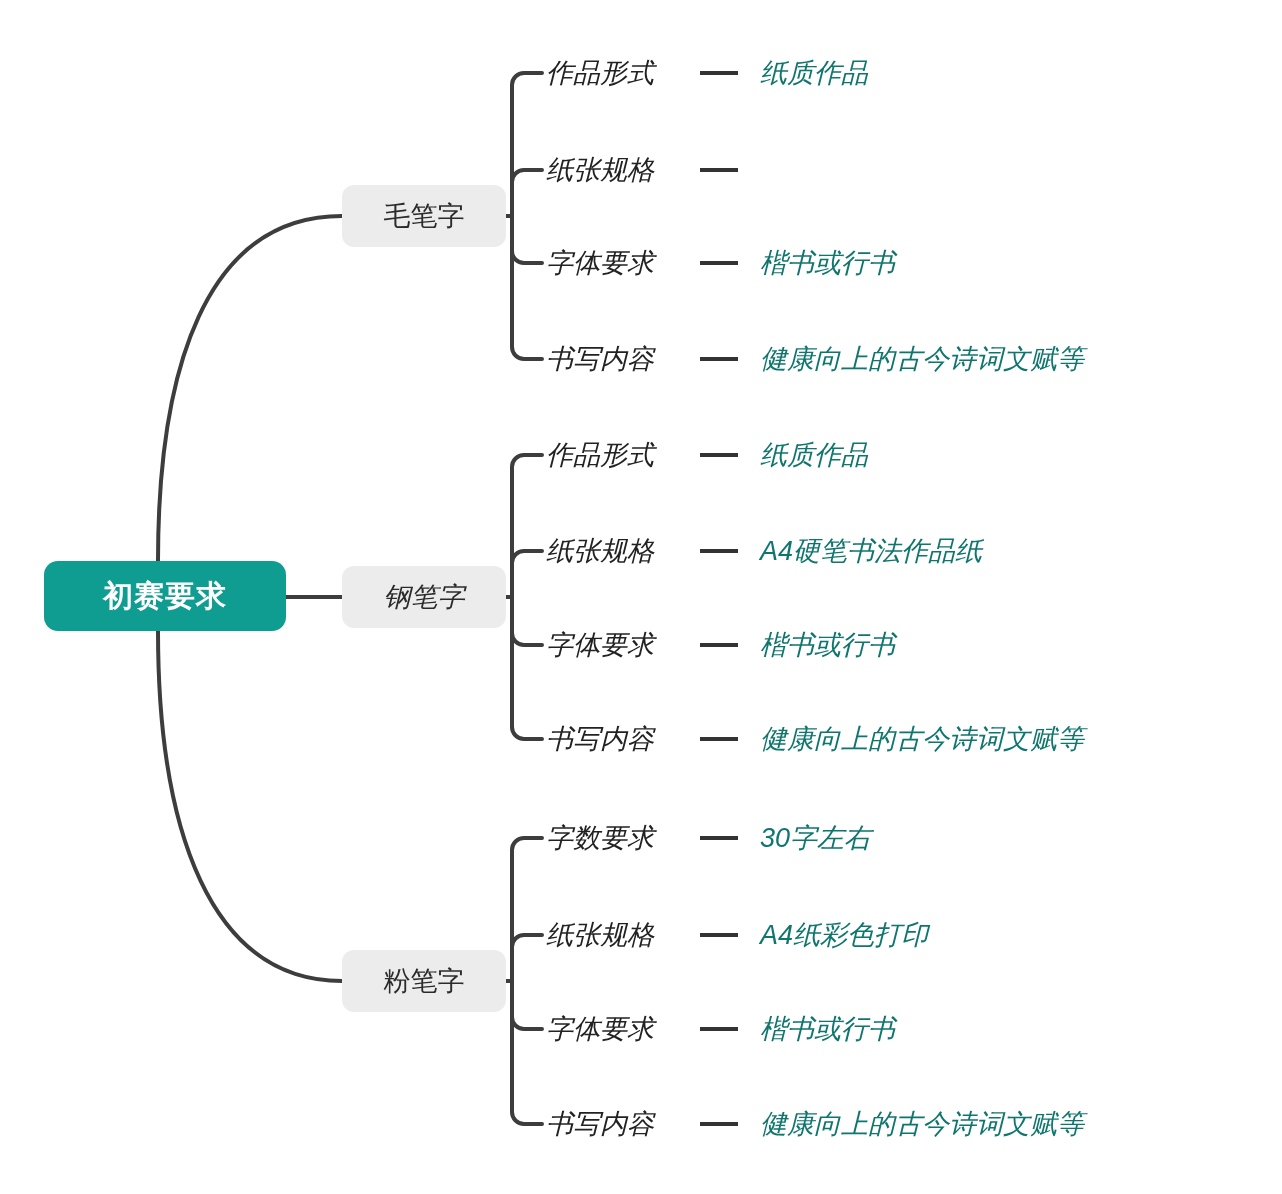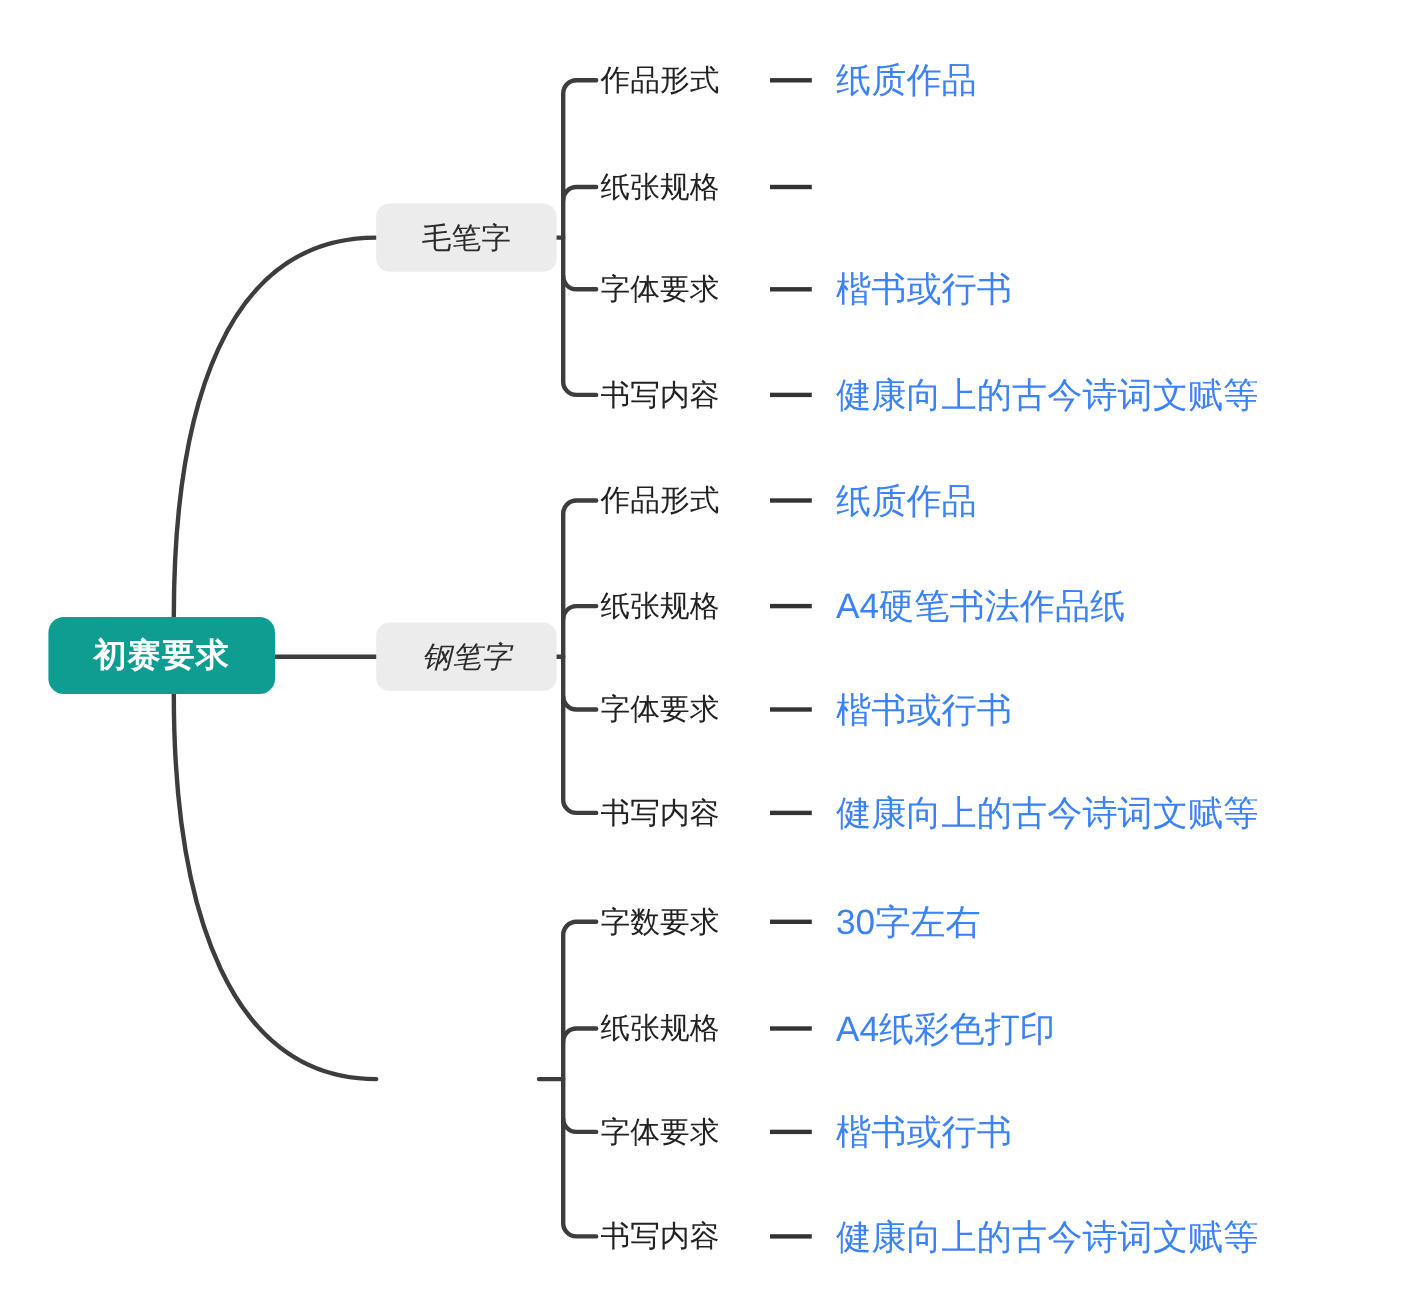--- a/index.html
+++ b/index.html
@@ -28,21 +28,21 @@
     width: 1282px;
     height: 1194px;
     pointer-events: none;
   }
 
   
   .root-node {
     position: absolute;
     left: 44px;
     top: 561px;
-    width: 206px;
+    width: 242px;
     height: 70px;
     border-radius: 14px;
     display: flex;
     align-items: center;
     justify-content: center;
     box-sizing: border-box;
   }
   .root-label {
     color: #ffffff;
     font-size: 30px;
@@ -83,33 +83,35 @@
     display: flex;
     align-items: center;
     white-space: nowrap;
   }
   .leaf-key {
     color: #222222;
     font-size: 27px;
     line-height: 1;
     display: inline-block;
     min-width: 144px;
+    font-style: italic;
   }
   .leaf-dash {
     display: inline-block;
     width: 38px;
     height: 4px;
     background: #333333;
     margin: 0 22px 0 10px;
     flex: none;
   }
   .leaf-value {
-    color: #3b82f6;
-    font-size: 32px;
-    line-height: 1;
+    color: #0f766e;
+    font-size: 27px;
+    line-height: 1;
+    font-style: italic;
   }
 </style>
 </head>
 <body style="background: rgb(255, 255, 255);">
 
 <div id="mindmap">
 
   <svg id="connectors" viewBox="0 0 1282 1194" xmlns="http://www.w3.org/2000/svg">
     <g fill="none" stroke="#3d3d3d" stroke-width="4" stroke-linecap="round" stroke-linejoin="round">
 
@@ -139,20 +141,23 @@
   <div class="root-node" id="root-node" style="background: rgb(15, 156, 145);">
     <span class="root-label">初赛要求</span>
   </div>
 
   <div class="branch-node" id="branch-0">
     <span class="branch-label">毛笔字</span>
   </div>
   <div class="branch-node" id="branch-1">
     <span class="branch-label">钢笔字</span>
   </div>
+  <div class="branch-node" id="branch-2">
+    <span class="branch-label">粉笔字</span>
+  </div>
 
   <div class="leaf-row" style="top:51px">
     <span class="leaf-key">作品形式</span>
     <span class="leaf-dash"></span>
     <span class="leaf-value">纸质作品</span>
   </div>
   <div class="leaf-row" style="top:148px">
     <span class="leaf-key">纸张规格</span>
     <span class="leaf-dash"></span>
   </div>

